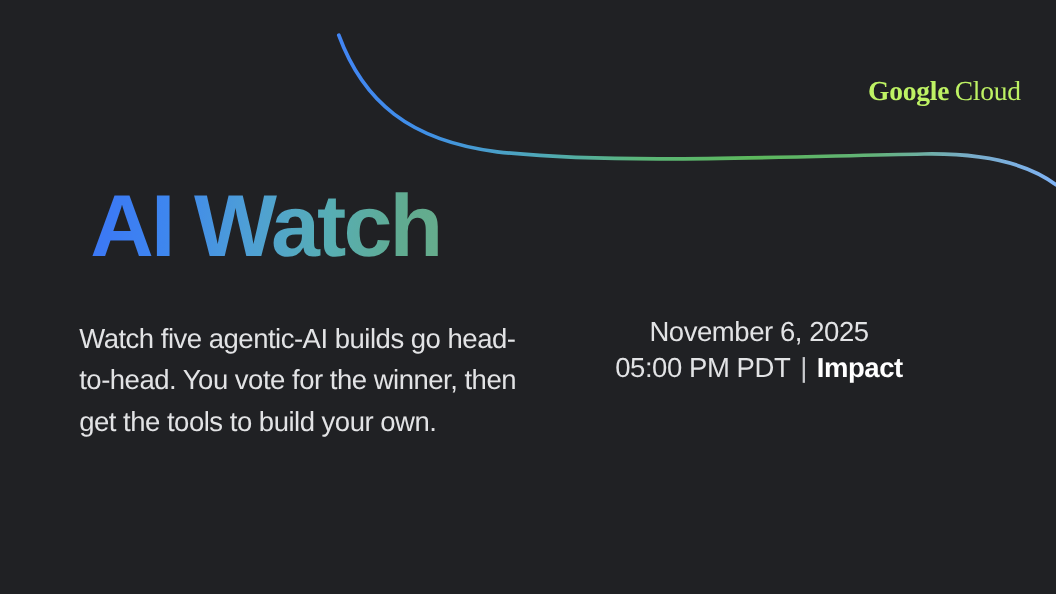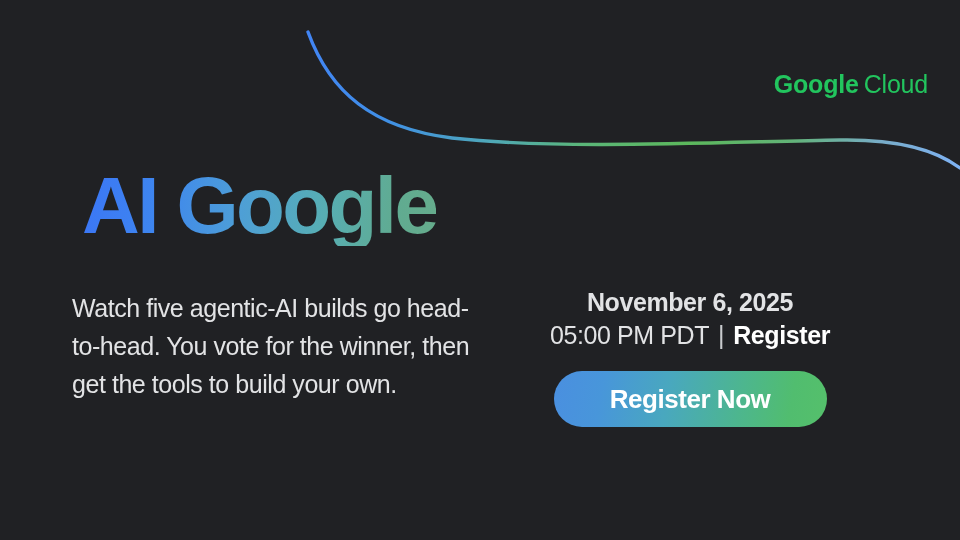--- a/index.html
+++ b/index.html
@@ -29,23 +29,24 @@
     width:960px; height:540px;
     pointer-events:none;
   }
 
   
   .brand {
     position:absolute;
     right:32px; top:68px;
     font-size:25px;
     line-height:32px;
-    color:#22c55e;
+    color:#bef264;
     letter-spacing:-0.2px;
     white-space:nowrap;
+    font-family:Liberation Serif, serif;
   }
   .brand-google { font-weight:700; }
   .brand-cloud  { font-weight:400; margin-left:5px; }
 
   
   .headline-row {
     position:absolute;
     left:82px; top:166px;
     display:flex;
     align-items:baseline;
@@ -95,21 +96,21 @@
   .event-block {
     position:absolute;
     left:520px; top:286px;
     width:340px;
     text-align:center;
   }
 
   .event-date {
     font-size:25px;
     line-height:33px;
-    font-weight:700;
+    font-weight:400;
     letter-spacing:-0.4px;
     color:#E2E3E5;
     white-space:nowrap;
   }
 
   .event-time {
     font-size:25px;
     line-height:33px;
     font-weight:400;
     letter-spacing:-0.4px;
@@ -160,28 +161,25 @@
       </linearGradient>
     </defs>
     <path d="M308 32 C 330 92, 372 128, 452 138 C 560 150, 720 142, 840 140 C 900 139, 936 150, 960 168" fill="none" stroke="url(#swooshGrad)" stroke-width="3.4" stroke-linecap="round"></path>
   </svg>
 
   <div class="brand">
     <span class="brand-google">Google</span><span class="brand-cloud">Cloud</span>
   </div>
 
   <div class="headline-row">
-    <span class="title-main">AI Google</span>
+    <span class="title-main">AI Watch</span>
   </div>
 
   <p class="body-copy">Watch five agentic-AI builds go head-to-head. You vote for the winner, then get the tools to build your own.</p>
 
   <div class="event-block">
     <div class="event-date">November 6, 2025</div>
     <div class="event-time">
-      <span>05:00 PM PDT</span><span class="event-sep">|</span><span class="event-mode">Register</span>
-    </div>
-    <div class="cta-wrap">
-      <button class="cta-button" type="button">Register Now</button>
+      <span>05:00 PM PDT</span><span class="event-sep">|</span><span class="event-mode">Impact</span>
     </div>
   </div>
 
 </div>
 
 </body></html>

